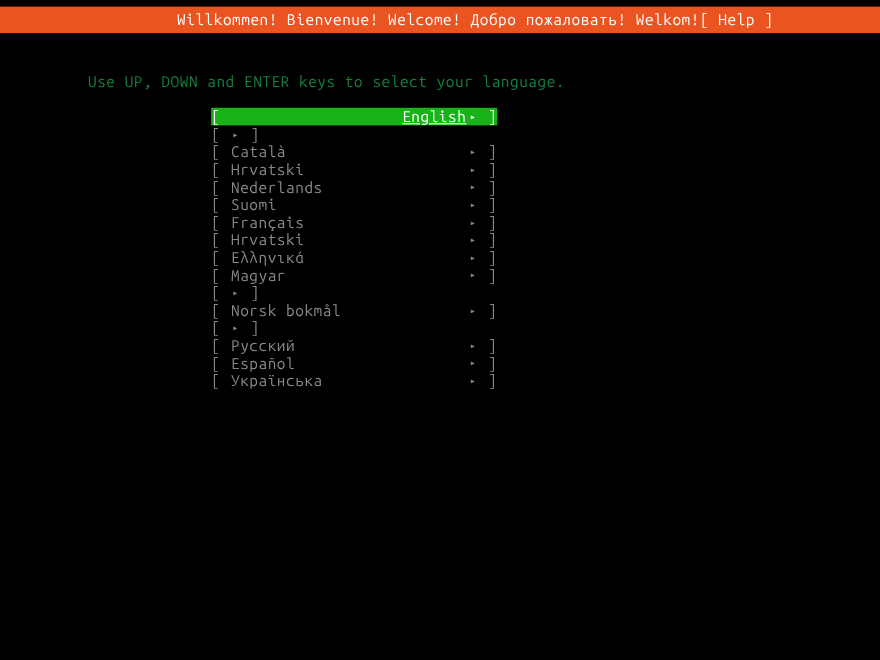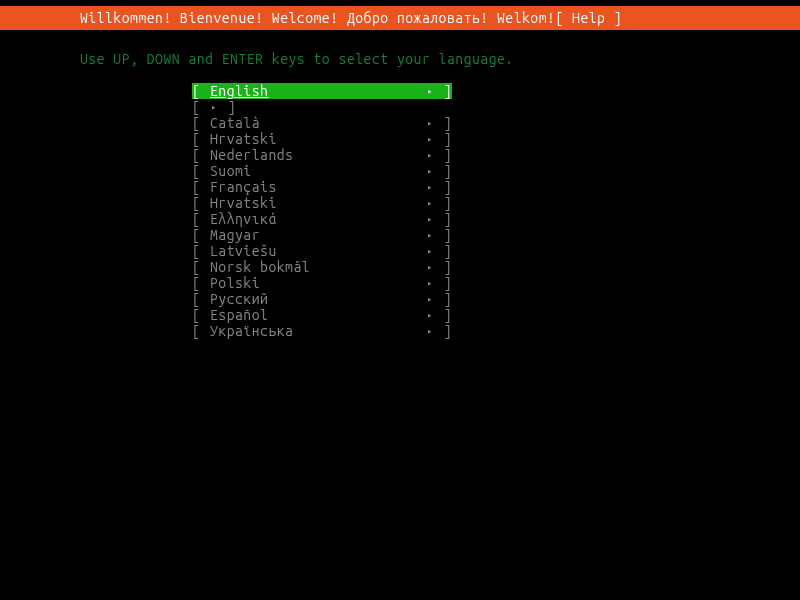--- a/index.html
+++ b/index.html
@@ -12,24 +12,24 @@
     color: #ffffff;
     overflow: hidden;
     letter-spacing: 0.5px;
   }
   .header-bar {
     background: #e95420;
     color: #ffffff;
     height: 24px;
     padding: 0 16px 0 80px;
     display: flex;
-    justify-content: flex-start;
+    justify-content: center;
     align-items: center;
     margin-top: 6px;
-    margin-bottom: 5px;
+    margin-bottom: 20px;
   }
   .header-title { white-space: pre; }
   .help-button { white-space: pre; }
   .instruction {
     color: #15803d;
     padding: 16px 0 16px 80px;
   }
   .language-list {
     padding-left: 192px;
   }
@@ -39,21 +39,21 @@
     height: 16px;
     line-height: 16px;
     width: 260px;
     color: #888888;
     cursor: pointer;
   }
   .lang-row.selected {
     background: #19b319;
     color: #ffffff;
   }
-  .lang-row.selected .lang-label { text-decoration: underline; }
+  .lang-row.selected .lang-label { text-decoration: underline; text-align: right; }
   .bracket-open { width: 16px; text-align: left; }
   .lang-label { flex: 1; text-align: left; padding-left: 2px; }
   .arrow-icon { width: 12px; text-align: center; font-size: 9px; }
   .bracket-close { width: 16px; text-align: right; }
 </style>
 </head>
 <body>
 
 <div class="header-bar">
   <span class="header-title">Willkommen! Bienvenue! Welcome! Добро пожаловать! Welkom!</span>
@@ -117,33 +117,31 @@
       <span class="bracket-close">]</span>
     </div>
     <div class="lang-row">
       <span class="bracket-open">[</span>
       <span class="lang-label">Magyar</span>
       <span class="arrow-icon">▸</span>
       <span class="bracket-close">]</span>
     </div>
     <div class="lang-row">
       <span class="bracket-open">[</span>
-      <span class="lang-label">Latviešu</span>
       <span class="arrow-icon">▸</span>
       <span class="bracket-close">]</span>
     </div>
     <div class="lang-row">
       <span class="bracket-open">[</span>
       <span class="lang-label">Norsk bokmål</span>
       <span class="arrow-icon">▸</span>
       <span class="bracket-close">]</span>
     </div>
     <div class="lang-row">
       <span class="bracket-open">[</span>
-      <span class="lang-label">Polski</span>
       <span class="arrow-icon">▸</span>
       <span class="bracket-close">]</span>
     </div>
     <div class="lang-row">
       <span class="bracket-open">[</span>
       <span class="lang-label">Русский</span>
       <span class="arrow-icon">▸</span>
       <span class="bracket-close">]</span>
     </div>
     <div class="lang-row">

